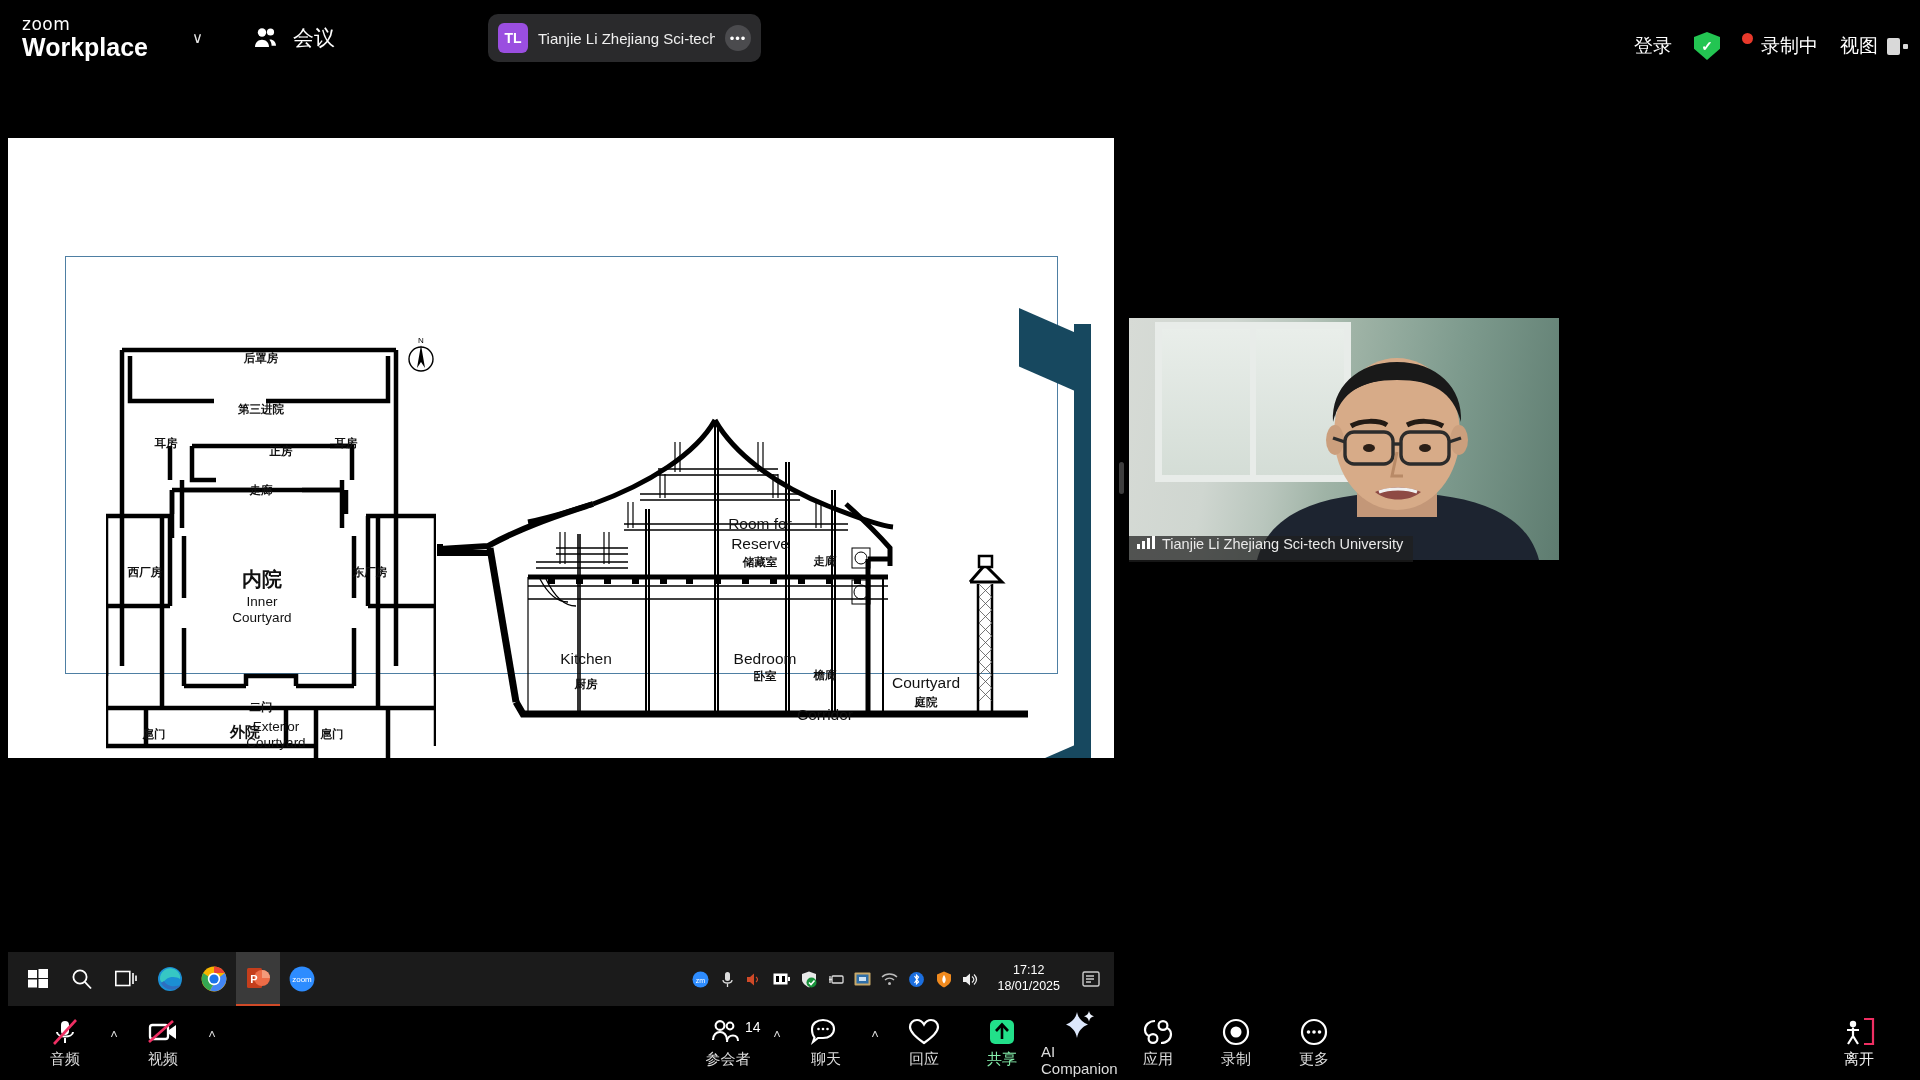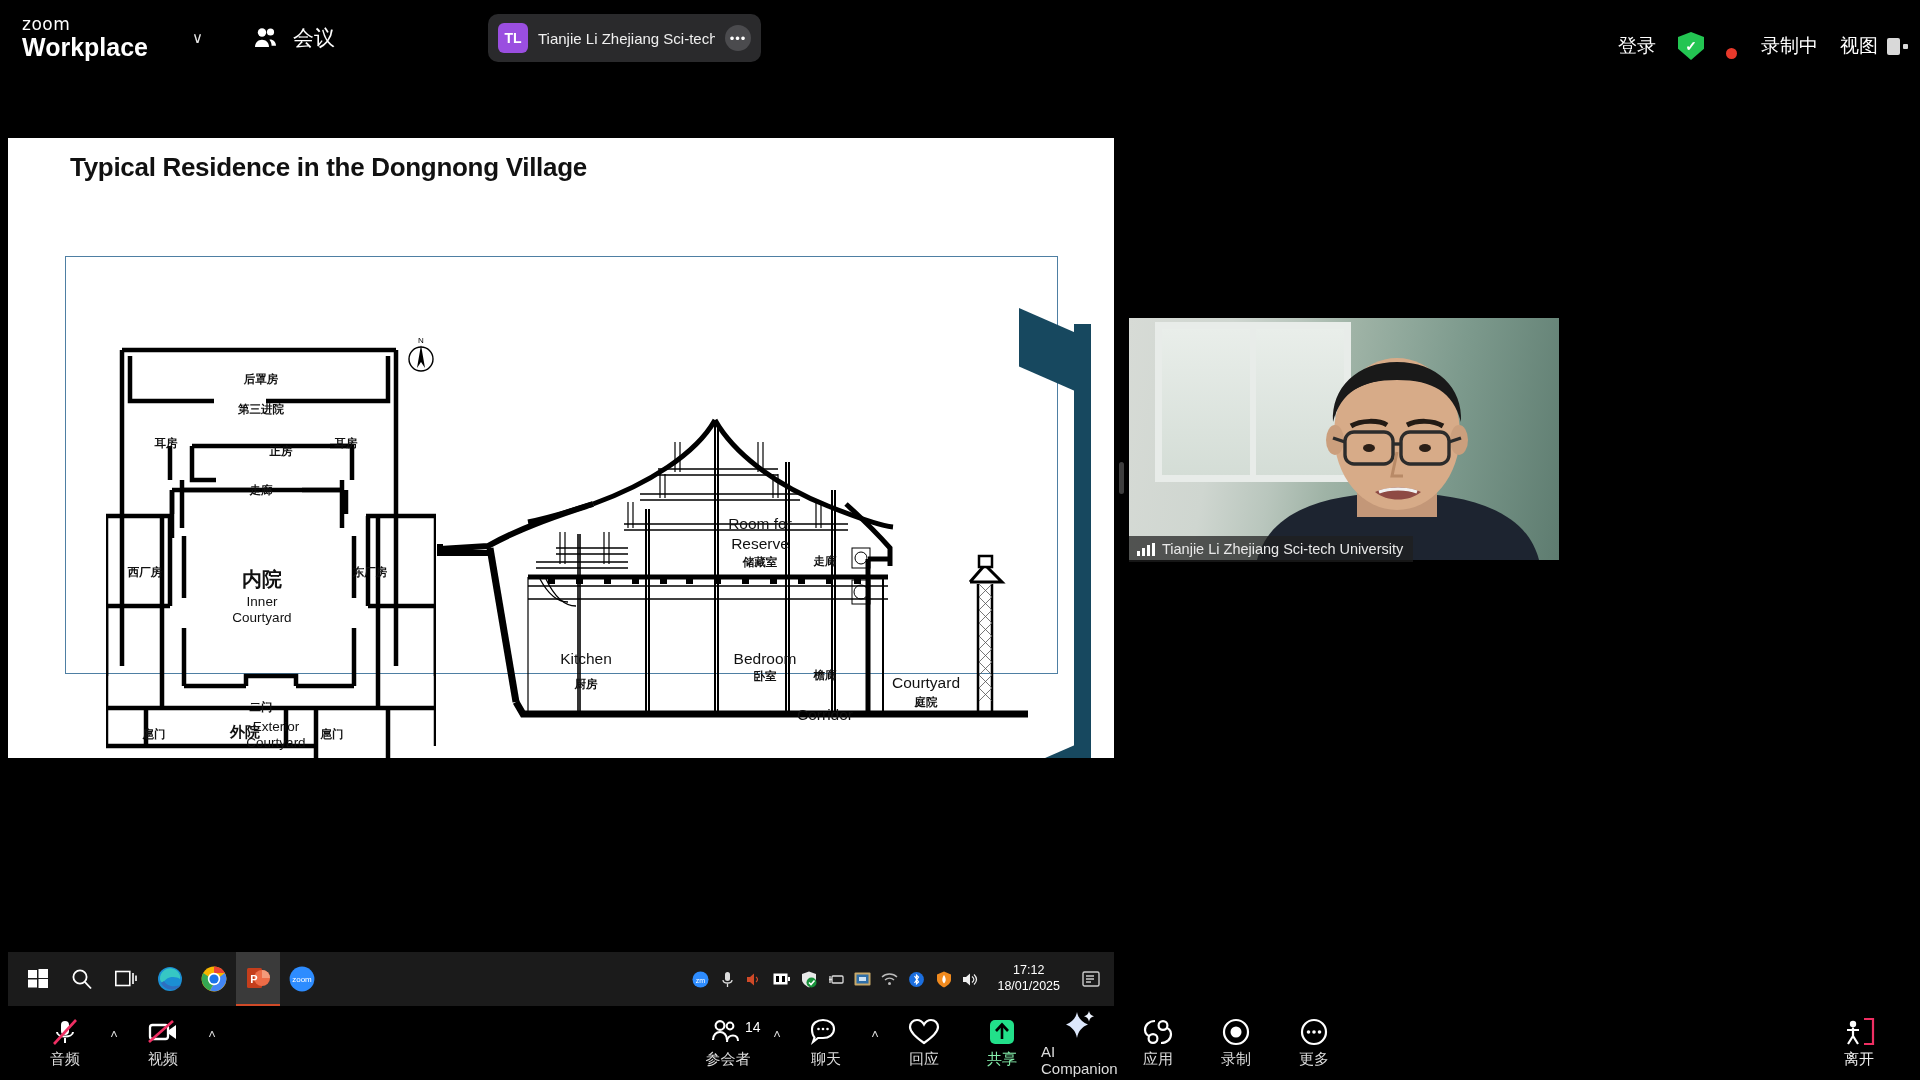--- a/index.html
+++ b/index.html
@@ -53,21 +53,21 @@
 
   .topright { position: absolute; right: 20px; top: 8px; height: 76px;
               display: flex; align-items: center; gap: 22px; }
   .topright .txt { color: #fff; font-size: 19px; }
   .shield {
     width: 26px; height: 28px; background: #23c552;
     clip-path: polygon(50% 0%, 100% 18%, 100% 60%, 50% 100%, 0% 60%, 0% 18%);
     display: flex; align-items: center; justify-content: center;
     color: #fff; font-size: 14px; font-weight: bold;
   }
-  .rec-group { display: flex; align-items: flex-end; gap: 24px; }
+  .rec-group { display: flex; align-items: flex-start; gap: 8px; }
   .rec-dot { width: 11px; height: 11px; border-radius: 50%; background: #e8392b; }
   .view-group { display: flex; align-items: center; gap: 9px; }
   .view-ico { width: 13px; height: 17px; background: #d9d9d9; border-radius: 2px; position: relative; }
   .view-ico::after { content:''; position:absolute; left:16px; top:6px; width:5px; height:5px;
                      background:#d9d9d9; border-radius:1px; }
 
   
   .share-area {
     position: absolute; left: 8px; top: 66px; width: 1106px; height: 692px;
     background: #000;
@@ -129,21 +129,21 @@
   }
   .vid-window::after {
     content:''; position:absolute; left:50%; top:0; width:6px; height:100%;
     background:#e8ece9; transform:translateX(-50%);
   }
   .vid-person {
     position:absolute; left:118px; top:34px; width:300px; height:208px;
   }
   .name-badge {
     position: absolute; left: 1129px; top: 536px; height: 26px;
-    display: flex; align-items: center; gap: 7px;
+    display: flex; align-items: flex-start; gap: 7px;
     background: rgba(30,30,30,0.72); padding: 0 10px 0 8px;
   }
   .name-badge .nm { color: #e9e9e9; font-size: 14.5px; white-space: nowrap; }
   .bars { display:flex; align-items:flex-end; gap:2px; height:13px; }
   .bars i { display:block; width:3px; background:#fff; }
 
   .side-handle {
     position:absolute; left:1119px; top:462px; width:5px; height:32px;
     background:#3e3e3e; border-radius:3px;
   }
@@ -218,21 +218,20 @@
       </span>
       <span class="view-group">
         <span class="txt">视图</span>
         <span class="view-ico"></span>
       </span>
     </div>
   </div>
 
   <div class="share-area">
     <div class="slide">
-      <div class="slide-title">Typical Residence in the Dongnong Village</div>
       <div class="slide-frame"></div>
       <div class="teal-wedge-top"></div>
       <div class="teal-wedge-bot"></div>
       <div class="teal-bar"></div>
 
       <svg class="plan-svg" style="left:98px; top:130px;" width="330" height="500" viewBox="0 0 330 500">
         <g stroke="#000" fill="none" stroke-width="4.5">
 
           <path d="M16 82 L16 398"></path>
           <path d="M290 82 L290 398"></path>
@@ -396,21 +395,21 @@
 
         <g stroke="#000" fill="none" stroke-width="1">
           <rect x="424" y="214" width="18" height="20"></rect>
           <circle cx="433" cy="224" r="6"></circle>
           <rect x="424" y="246" width="18" height="24"></rect>
           <circle cx="433" cy="258" r="7"></circle>
         </g>
       </svg>
 
       <div>
-        <div class="lbl lbl-cn" style="left:253px; top:234px;text-align:center;">后罩房</div>
+        <div class="lbl lbl-cn" style="left:253px; top:213px;text-align:center;">后罩房</div>
         <div class="lbl lbl-cn" style="left:253px; top:264px;">第三进院</div>
         <div class="lbl lbl-cn" style="left:158px; top:298px;">耳房</div>
         <div class="lbl lbl-cn" style="left:253px; top:306px;margin-left:20px;">正房</div>
         <div class="lbl lbl-cn" style="left:338px; top:298px;">耳房</div>
         <div class="lbl lbl-cn" style="left:253px; top:345px;">走廊</div>
         <div class="lbl lbl-cn" style="left:137px; top:427px;">西厂房</div>
         <div class="lbl lbl-cn" style="left:362px; top:427px;">东厂房</div>
         <div class="lbl lbl-cn-lg" style="left:254px; top:428px;">内院</div>
         <div class="lbl lbl-en" style="left:254px; top:456px;">Inner</div>
         <div class="lbl lbl-en" style="left:254px; top:472px;">Courtyard</div>

